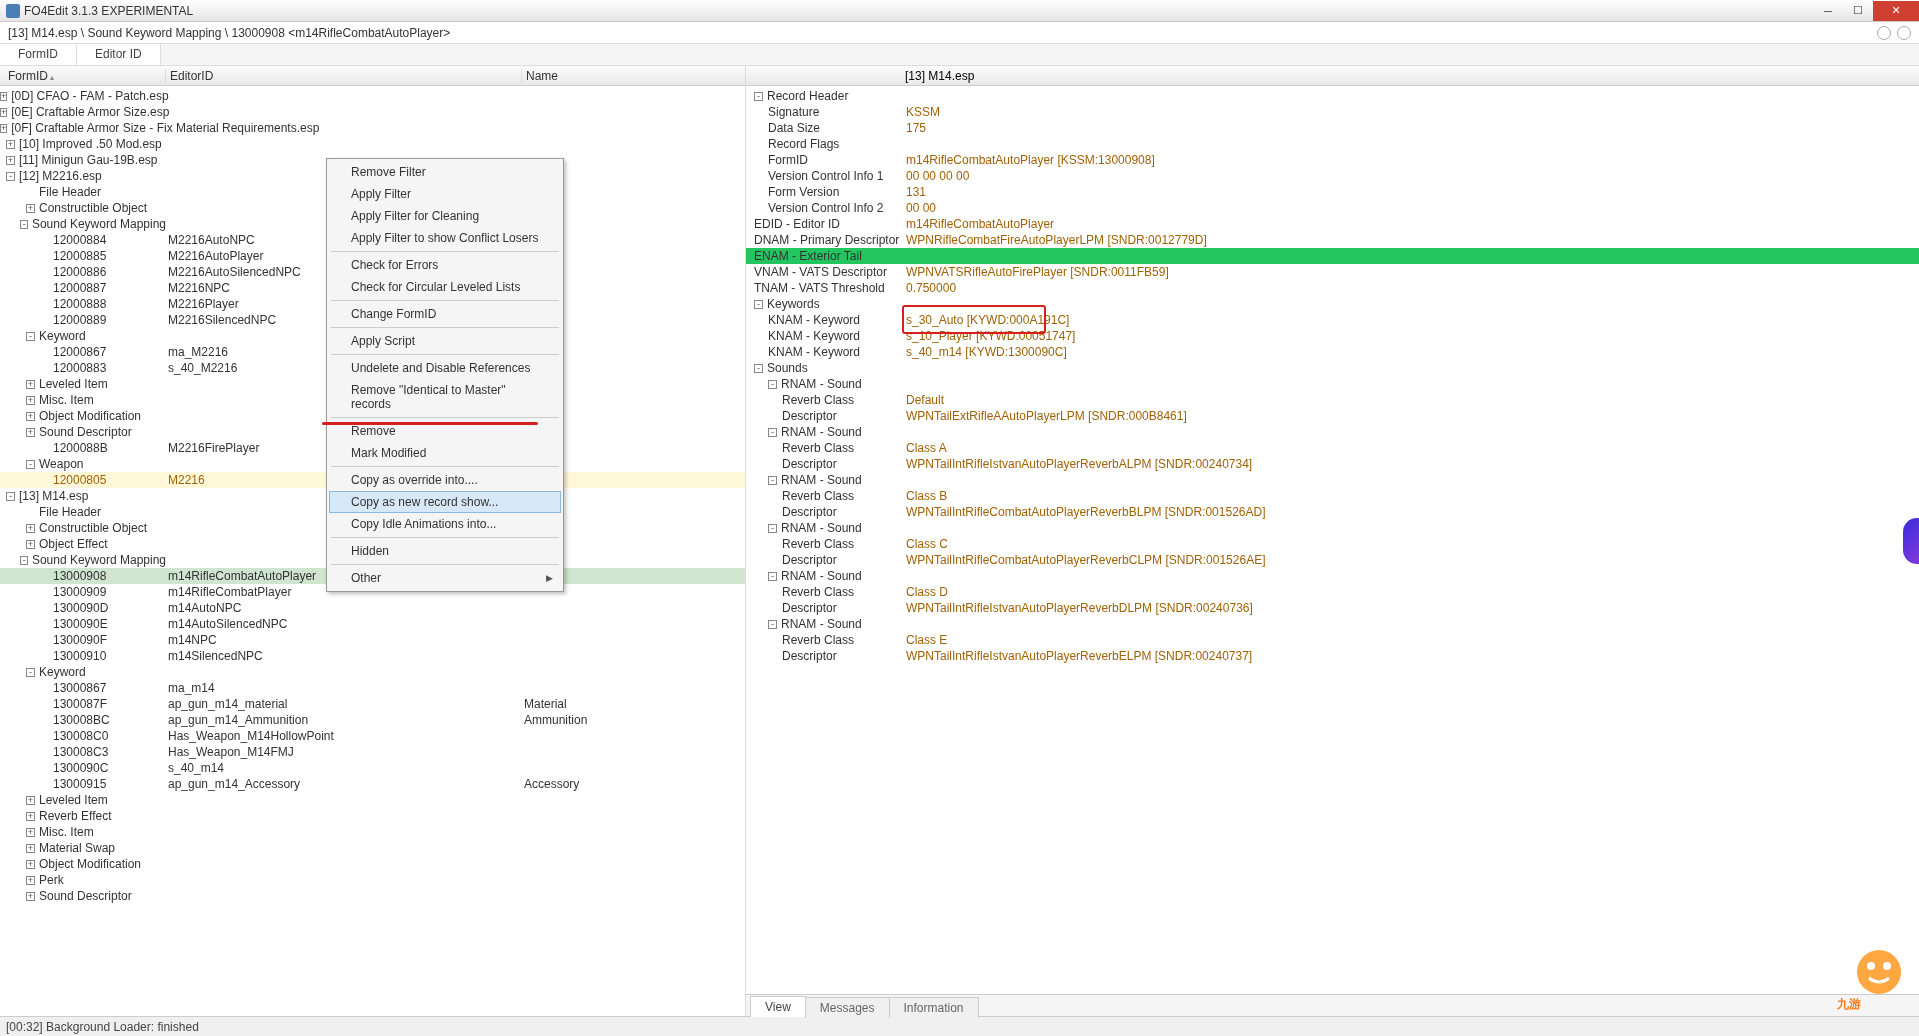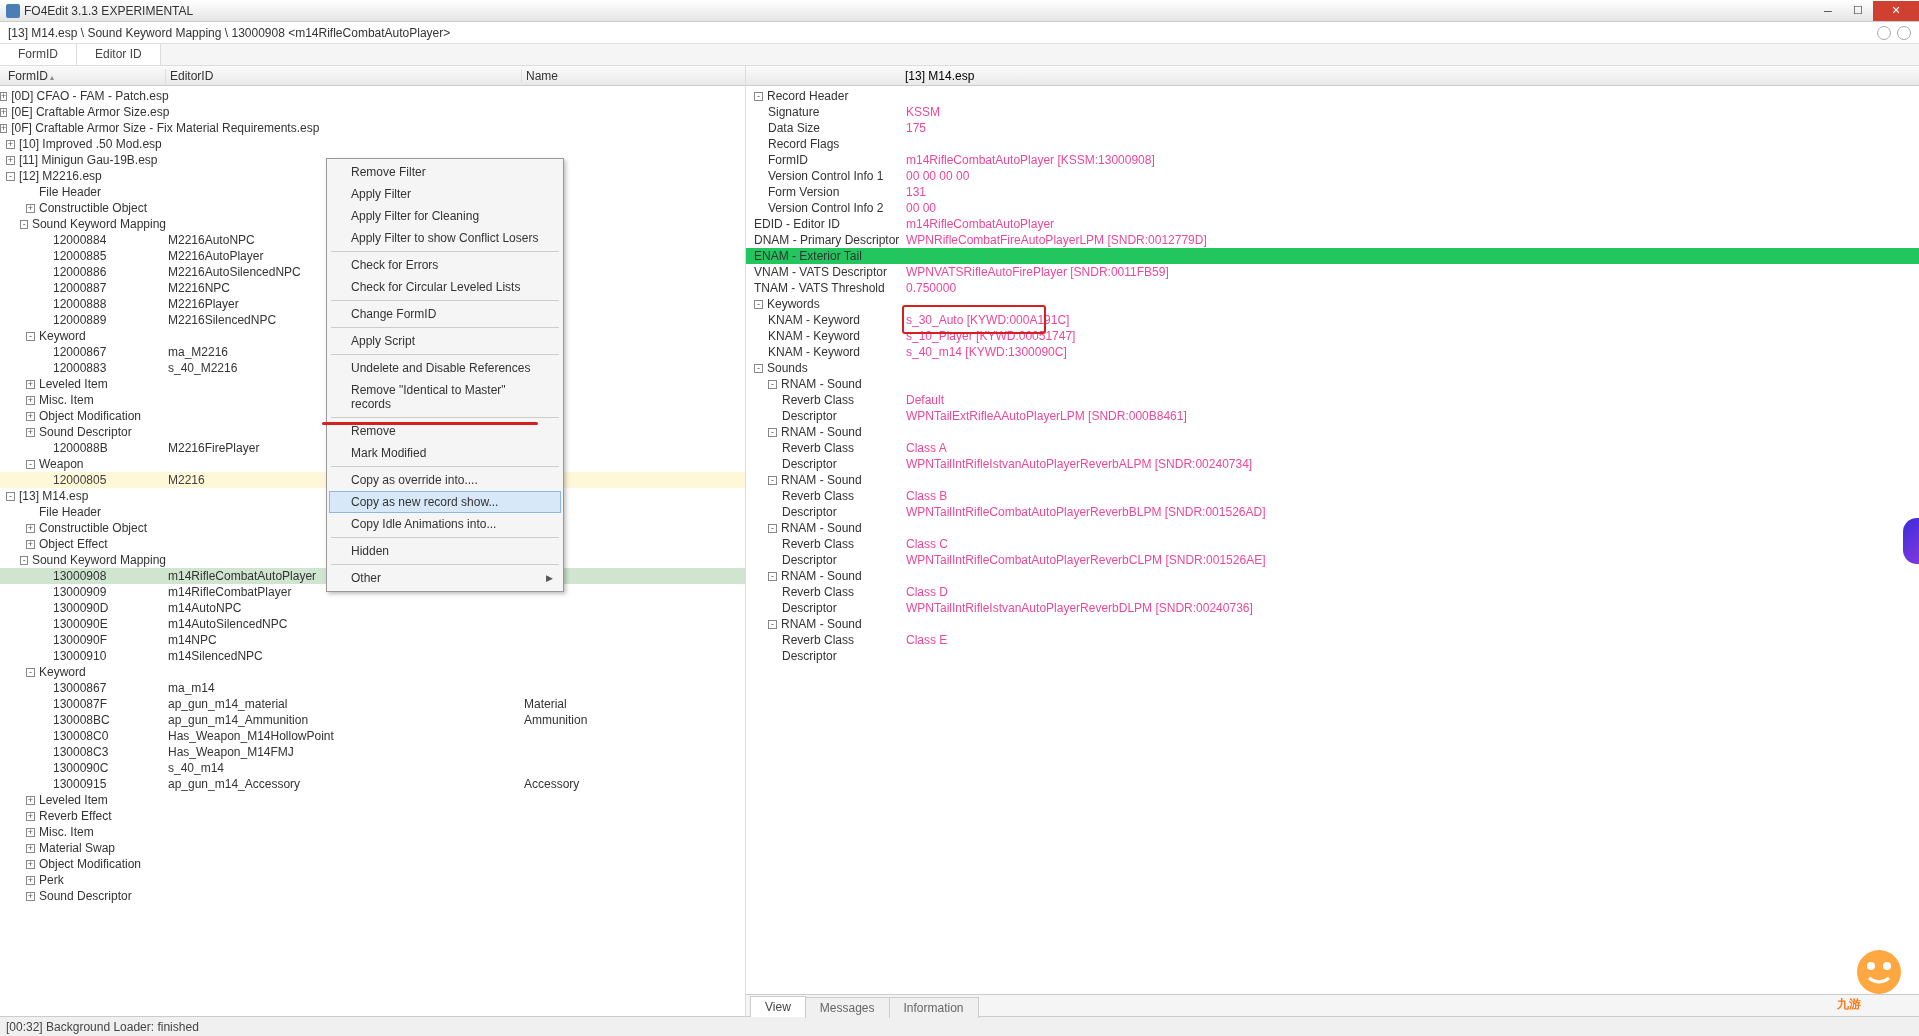--- a/index.html
+++ b/index.html
@@ -25,35 +25,35 @@
 .tree{flex:1;overflow:auto;padding-top:2px}
 .row{display:flex;align-items:center;height:16px;line-height:16px;color:#333;white-space:nowrap}
 .row.sel{background:#cfe5cf}
 .row.hl{background:#fff8d8}
 .cell1{width:166px;display:flex;align-items:center}
 .cell2{width:356px;padding-left:2px}
 .cell3{flex:1;padding-left:2px}
 .exp{width:9px;height:9px;border:1px solid #888;display:inline-flex;align-items:center;justify-content:center;font-size:9px;line-height:7px;color:#555;margin-right:4px;background:#fff}
 .noexp{width:13px;display:inline-block}
 .ind{display:inline-block}
-.green{color:#404040}
+.green{color:#a16207}
 .context{position:absolute;left:326px;top:92px;width:238px;background:#f5f5f5;border:1px solid #999;box-shadow:2px 2px 4px rgba(0,0,0,.25);padding:2px;z-index:100}
 .ctx-item{padding:4px 22px;color:#333;position:relative}
 .ctx-item.hov{background:#d7e8f8;border:1px solid #8cb8e0;padding:3px 21px}
 .ctx-sep{height:1px;background:#ccc;margin:2px 2px}
 .ctx-arrow{position:absolute;right:8px;top:6px;font-size:9px;color:#555}
 .redline1{position:absolute;left:322px;top:356px;width:216px;height:3px;background:#d62020;border-radius:2px;z-index:101}
 .right{flex:1;background:#fff;display:flex;flex-direction:column;position:relative}
 .rhead{height:20px;background:linear-gradient(#fbfbfb,#e9e9e9);border-bottom:1px solid #ccc;display:flex;align-items:center}
 .rhead .rc1{width:155px;border-right:1px solid #ddd}
 .rhead .rc2{flex:1;padding-left:4px}
 .rtree{flex:1;overflow:auto;padding:2px 0}
 .rrow{display:flex;height:16px;line-height:16px;align-items:center}
 .rlbl{width:156px;padding-left:4px;display:flex;align-items:center;color:#333}
-.rval{flex:1;padding-left:4px;color:#ec4899}
+.rval{flex:1;padding-left:4px;color:#a16207}
 .hi-y{background:#22c55e}
 .redbox{position:absolute;border:2px solid #d62020;border-radius:3px;pointer-events:none;z-index:50}
 .bottabs{height:22px;background:#f5f5f5;border-top:1px solid #ccc;display:flex;align-items:flex-end;padding-left:4px}
 .btab{padding:3px 14px;border:1px solid #ccc;border-bottom:none;background:#fff;margin-right:-1px;color:#444;position:relative;top:1px}
 .btab.inactive{background:#f0f0f0;color:#666;top:2px}
 .status{height:20px;background:#f0f0f0;border-top:1px solid #ccc;display:flex;align-items:center;padding-left:6px;color:#444}
 .watermark{position:fixed;right:6px;bottom:22px;width:84px;height:70px;pointer-events:none;opacity:.9}
 .badge{position:fixed;right:-10px;top:50%;width:26px;height:46px;background:linear-gradient(135deg,#3b2bdc,#8b3bdc);border-radius:14px 0 0 14px}
 </style>
 </head>
@@ -839,20 +839,21 @@
             <span class="ind" style="width: 32px;"></span>
             <span>Reverb Class</span>
           </div>
           <div class="rval">Class E</div>
         </div>
         <div class="rrow">
           <div class="rlbl">
             <span class="ind" style="width: 32px;"></span>
             <span>Descriptor</span>
           </div>
+          <div class="rval">WPNTailIntRifleIstvanAutoPlayerReverbELPM [SNDR:00240737]</div>
         </div>
       </div>
     <div class="redbox" id="redbox" style="left:156px;top:239px;width:144px;height:29px"></div>
     <div class="bottabs">
       <div class="btab">View</div>
       <div class="btab inactive">Messages</div>
       <div class="btab inactive">Information</div>
     </div>
   </div>
 </div>

